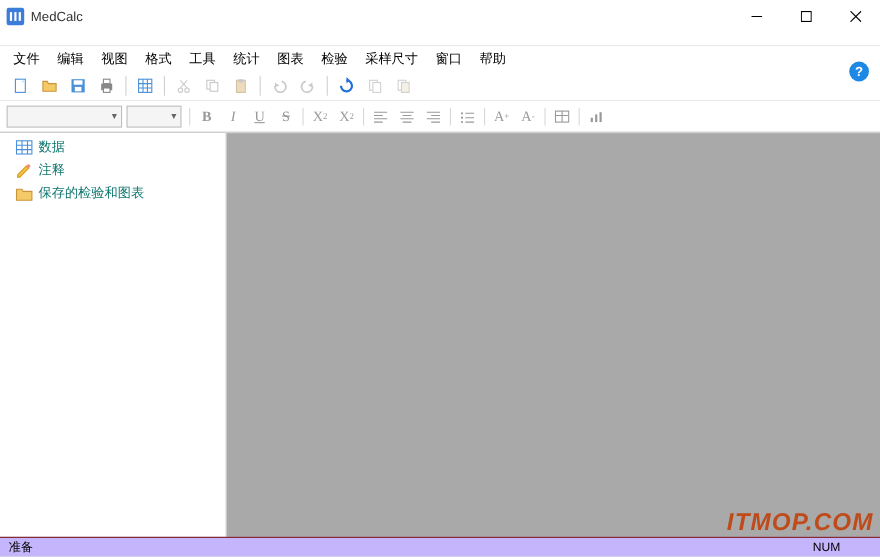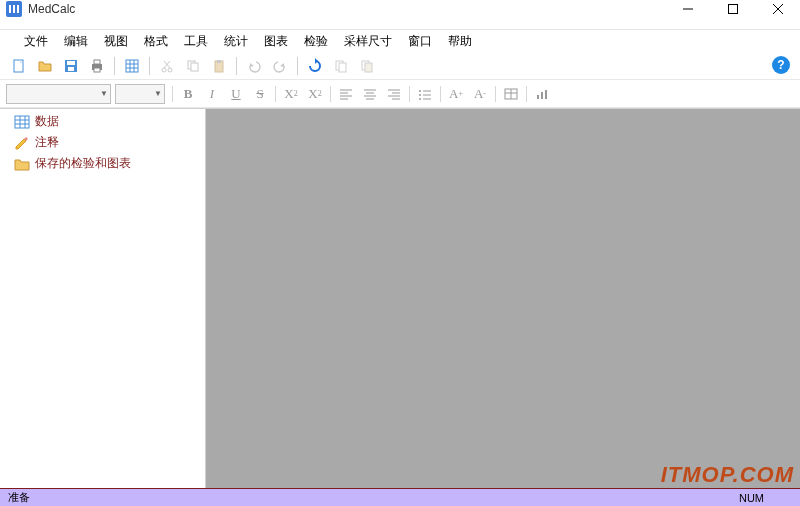--- a/index.html
+++ b/index.html
@@ -6,21 +6,21 @@
 body {
   font-family: "Microsoft YaHei", "SimSun", Arial, sans-serif;
   font-size: 12px;
   width: 800px;
   height: 506px;
   background: #fff;
   overflow: hidden;
   position: relative;
 }
 .titlebar {
-  height: 30px;
+  height: 42px;
   background: #fff;
   border-bottom: 1px solid #e5e5e5;
   display: flex;
   align-items: center;
   padding: 0 0 12px 6px;
 }
 .titlebar .app-icon {
   width: 16px; height: 16px;
   background: #3b7dd8;
   margin-right: 6px;
@@ -41,21 +41,21 @@
   width: 45px; height: 30px;
   display: flex; align-items: center; justify-content: center;
   color: #333;
 }
 .win-btn svg { width: 10px; height: 10px; }
 
 .menubar {
   height: 22px;
   display: flex;
   align-items: center;
-  padding: 0 16px;
+  padding: 0 4px;
   background: #fff;
 }
 .menu-item {
   padding: 2px 8px;
   color: #000;
   cursor: default;
 }
 
 .toolbar1, .toolbar2 {
   height: 28px;
@@ -123,21 +123,21 @@
   width: 206px;
   background: #fff;
   border-right: 1px solid #d0d0d0;
   padding: 2px 0;
 }
 .tree-item {
   display: flex;
   align-items: center;
   padding: 2px 6px 2px 14px;
   gap: 5px;
-  color: #7f1d1d;
+  color: #0f766e;
 }
 .tree-icon { width: 16px; height: 16px; display:flex; align-items:center; justify-content:center; }
 .tree-icon svg { width:16px; height:16px; }
 
 .content {
   flex: 1;
   background: #a9a9a9;
 }
 
 .statusbar {

